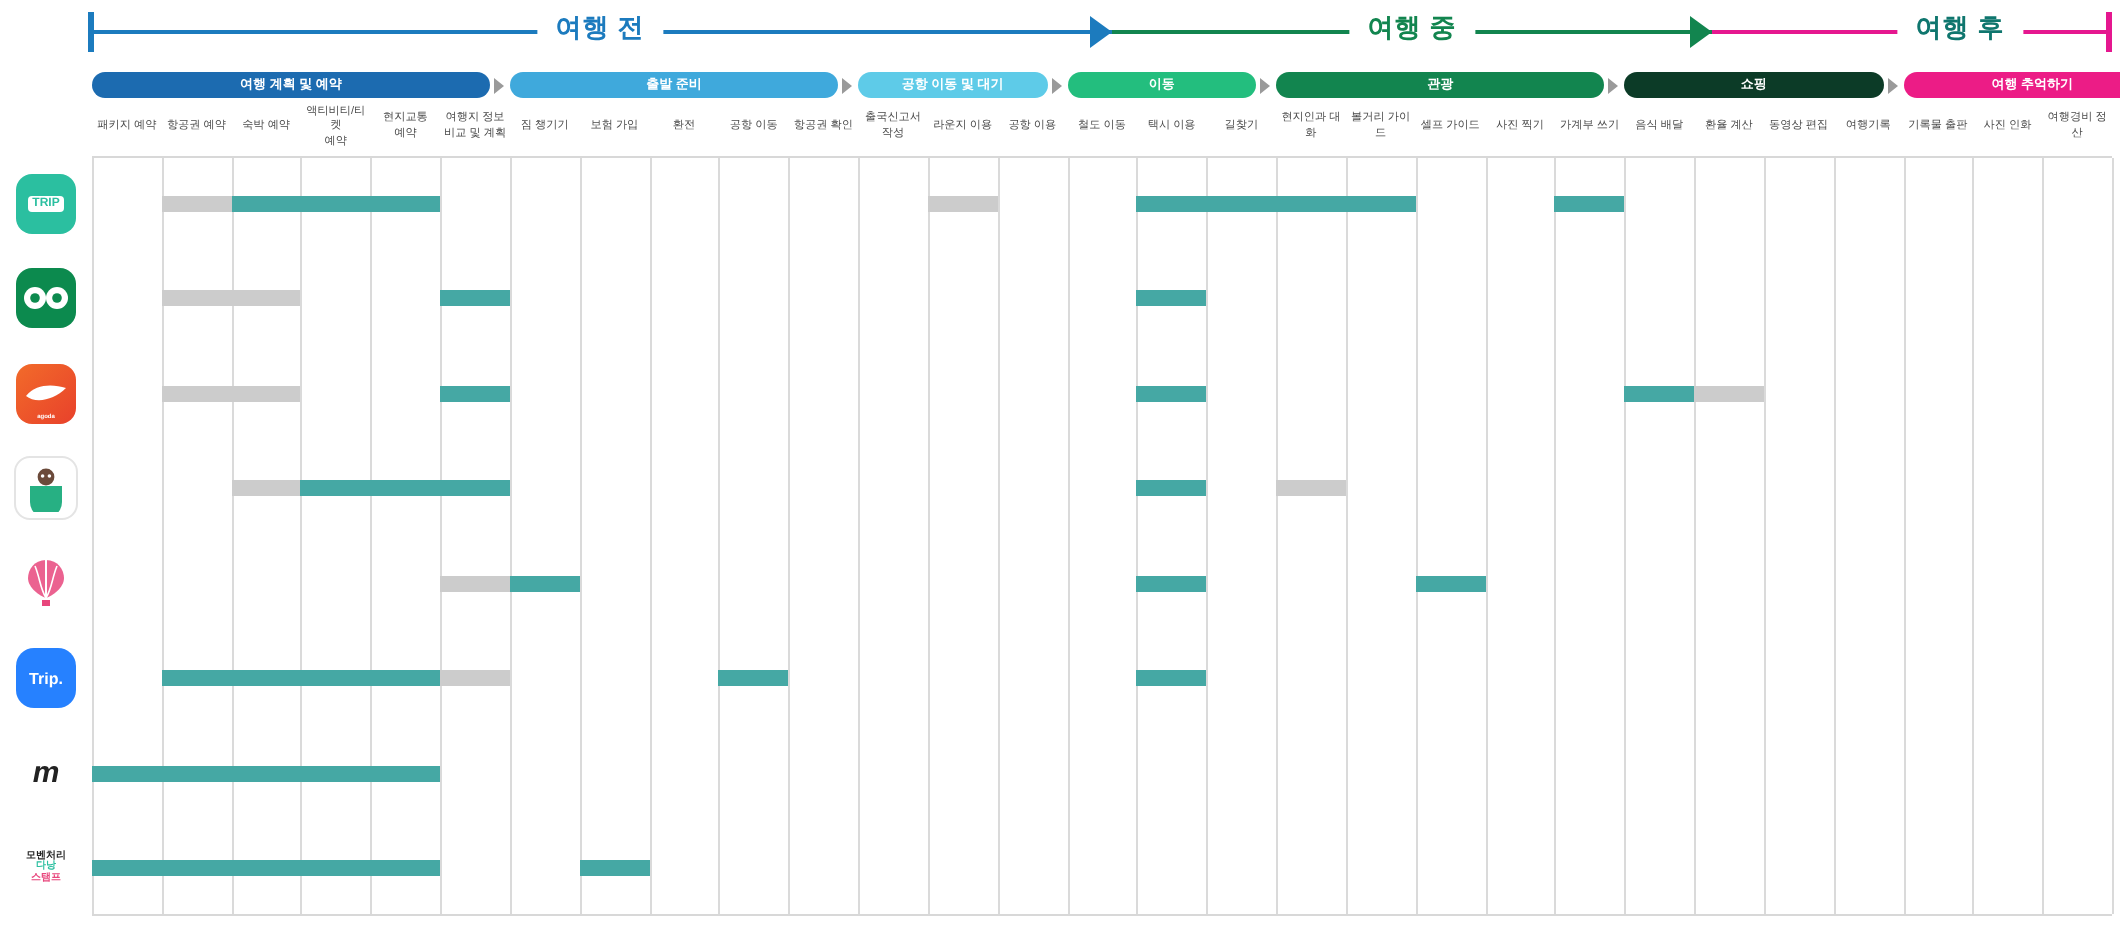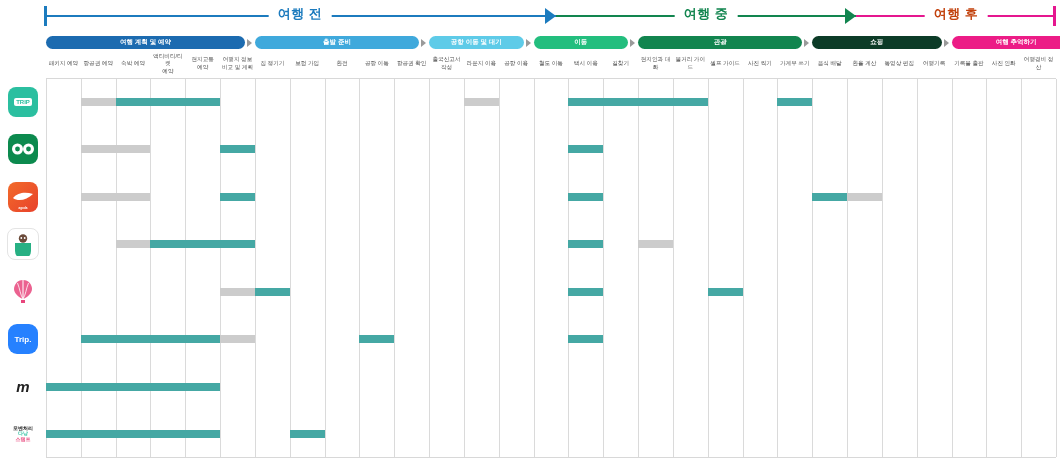--- a/index.html
+++ b/index.html
@@ -48,21 +48,21 @@
 
   <div class="era-band" id="era-band">
       <div class="era-rule" style="left: 44px; width: 512px; background: rgb(28, 123, 190);"></div>
       <div class="era-label" style="color: rgb(28, 123, 190); left: 300px; transform: translateX(-50%);">여행 전</div>
       <div class="era-cap" style="left: 44px; background: rgb(28, 123, 190);"></div>
       <div class="era-arrow" style="left: 545px; border-left: 11px solid rgb(28, 123, 190);"></div>
       <div class="era-rule" style="left: 556px; width: 300px; background: rgb(18, 133, 79);"></div>
       <div class="era-label" style="color: rgb(18, 133, 79); left: 706px; transform: translateX(-50%);">여행 중</div>
       <div class="era-arrow" style="left: 845px; border-left: 11px solid rgb(18, 133, 79);"></div>
       <div class="era-rule" style="left: 856px; width: 200px; background: rgb(229, 23, 143);"></div>
-      <div class="era-label" style="color: #c2410c; left: 956px; transform: translateX(-50%);">여행 후</div>
+      <div class="era-label" style="color: #0f766e; left: 980px; transform: translateX(-50%);">여행 후</div>
       <div class="era-cap" style="left: 1053px; background: rgb(229, 23, 143);"></div>
     </div>
 
   <div class="phases" id="phases">
       <div class="pill" style="left: 0px; width: 198.966px; background: rgb(28, 107, 176);">여행 계획 및 예약</div>
       <div class="pill-tri" style="left: 200.966px;"></div>
       <div class="pill" style="left: 208.966px; width: 164.138px; background: rgb(63, 169, 220);">출발 준비</div>
       <div class="pill-tri" style="left: 375.103px;"></div>
       <div class="pill" style="left: 383.103px; width: 94.4828px; background: rgb(94, 203, 232);">공항 이동 및 대기</div>
       <div class="pill-tri" style="left: 479.586px;"></div>

